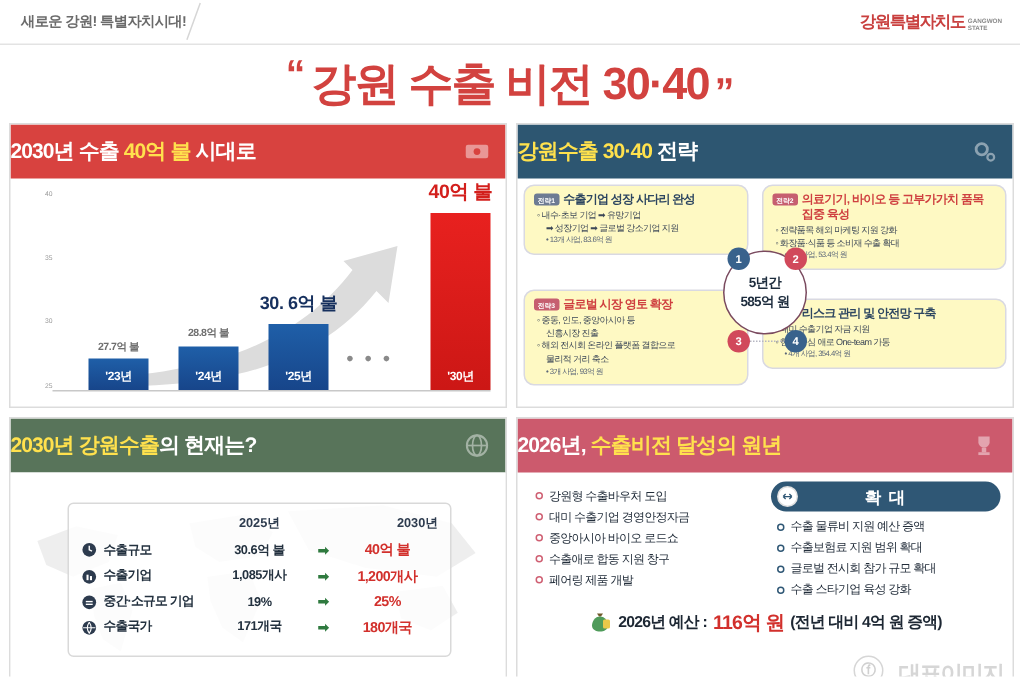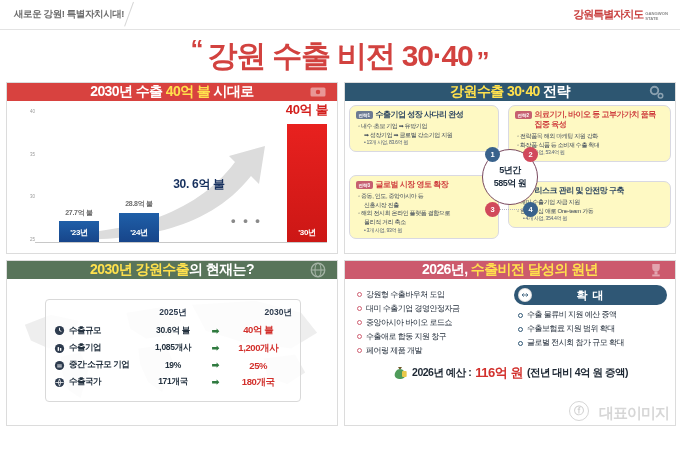--- a/index.html
+++ b/index.html
@@ -46,21 +46,21 @@
   
   .grid {
     display: grid; grid-template-columns: 332px 332px;
     gap: 6px 6px; padding: 0 6px;
   }
   .panel {
     border: 1px solid #dcdcdc; background: #fff; overflow: hidden;
     position: relative;
   }
   .panel-head {
-    height: 18px; display: flex; align-items: center; justify-content: center;
+    height: 36px; display: flex; align-items: center; 
     position: relative;
   }
   .panel-head .h-txt { font-size: 14px; font-weight: bold; color: #fff; letter-spacing: -0.6px; }
   .panel-head .h-accent { color: #ffe14d; }
   .head-red   { background: #d8423f; }
   .head-navy  { background: #2d5671; }
   .head-green { background: #58745a; }
   .head-pink  { background: #cc5a6d; }
   .head-icon {
     position: absolute; right: 10px; top: 50%; transform: translateY(-50%);
@@ -232,20 +232,23 @@
         </svg>
 
       <div class="bar" style="left: 24px; height: 21.2625px;">
             <div class="bar-label">'23년</div>
           </div>
           <div class="bar-value" style="left: 9px; bottom: 24.2625px;">27.7억 불</div>
           <div class="bar" style="left: 84px; height: 29px;">
             <div class="bar-label">'24년</div>
           </div>
           <div class="bar-value" style="left: 69px; bottom: 32.925px;">28.8억 불</div>
+          <div class="bar" style="left: 144px; height: 44.1px;">
+            <div class="bar-label">'25년</div>
+          </div>
           <div class="bar-value big" style="left: 129px; bottom: 49.1px;">30. 6억 불</div>
           <div class="bar red" style="left: 252px; height: 118.125px;">
             <div class="bar-label">'30년</div>
           </div>
           <div class="bar-value red" style="left: 237px; bottom: 123.125px;">40억 불</div>
           <div class="dots" style="left: 196px; bottom: 14px;">• • •</div>
         </div>
     </div>
   </div>
 
@@ -437,20 +440,24 @@
               <span class="btxt">수출 물류비 지원 예산 증액</span>
             </div>
             <div class="bl">
               <span class="bdot navy"></span>
               <span class="btxt">수출보험료 지원 범위 확대</span>
             </div>
             <div class="bl">
               <span class="bdot navy"></span>
               <span class="btxt">글로벌 전시회 참가 규모 확대</span>
             </div>
+            <div class="bl">
+              <span class="bdot navy"></span>
+              <span class="btxt">수출 스타기업 육성 강화</span>
+            </div>
           </div>
         </div>
       <div class="budget">
         <svg width="16" height="16" viewBox="0 0 24 24">
           <path d="M9 3h6l-2 3h-2z" fill="#6f5a2a"></path>
           <path d="M12 6c5 0 8 5 8 9s-4 6-8 6-8-2-8-6 3-9 8-9z" fill="#4f9b5a"></path>
           <rect x="15" y="9" width="7" height="9" rx="1.5" fill="#e8c84a"></rect>
         </svg>
         <span class="budget-txt">2026년 예산 : </span>
         <span class="budget-num">116억 원</span>

